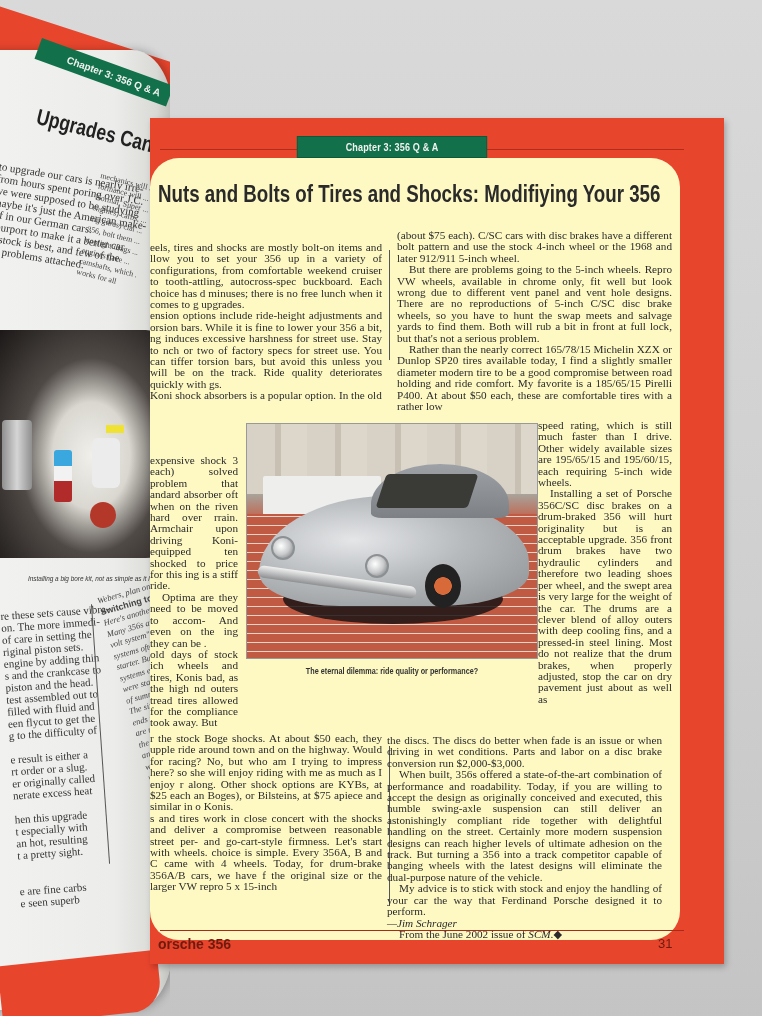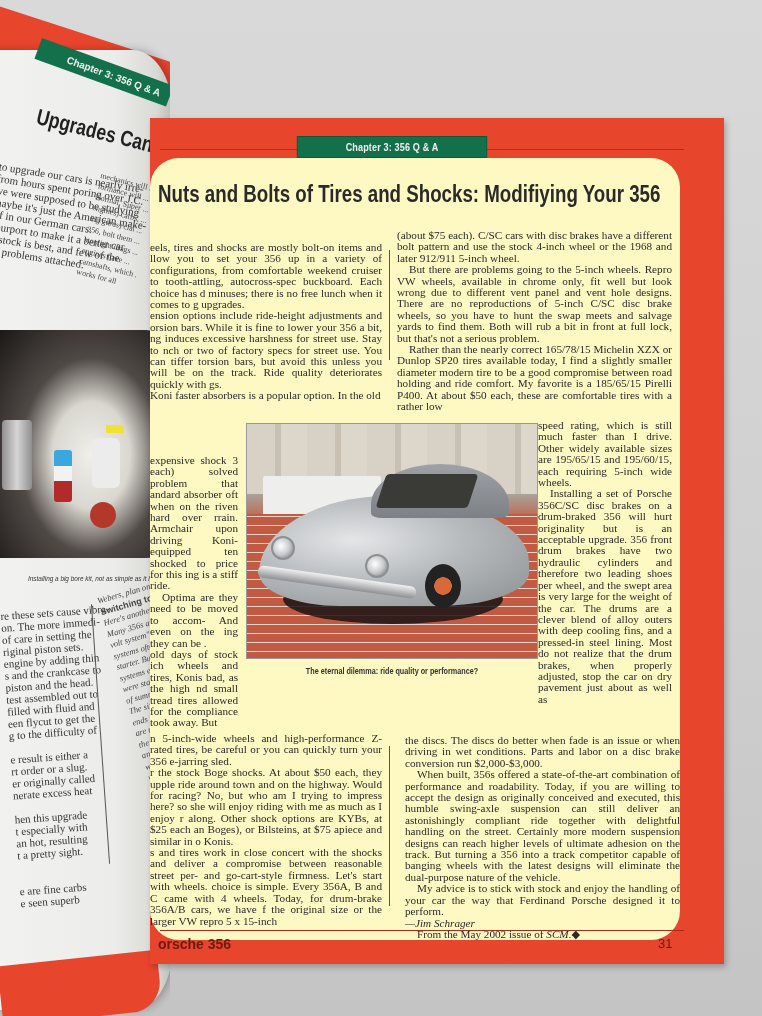--- a/index.html
+++ b/index.html
@@ -44,21 +44,21 @@
     position: absolute;
     font-size: 11.2px; line-height: 11.4px; text-align: justify; color: #2a2a2a;
   }
   .col p { text-indent: 12px; }
   .col p.noind { text-indent: 0; }
   .col-left { left: 0; top: 84px; width: 232px; }
   .col-right { left: 247px; top: 72px; width: 275px; }
   .col-right-narrow { left: 388px; top: 262px; width: 134px; }
   .col-left-narrow { left: 0; top: 297px; width: 88px; }
   .col-left-lower { left: 0; top: 575px; width: 232px; }
-  .col-right-lower { left: 255px; top: 577px; width: 275px; }
+  .col-right-lower { left: 237px; top: 577px; width: 275px; }
   .col-divider {
     position: absolute; left: 239px; top: 92px; width: 1px; height: 110px; background: #555;
   }
   .col-divider2 {
     position: absolute; left: 239px; top: 588px; width: 1px; height: 160px; background: #555;
   }
   .photo {
     position: absolute; left: 96px; top: 265px; width: 292px; height: 236px;
     border: 1px solid #999;
     overflow: hidden;
@@ -289,32 +289,31 @@
   <div class="chapter-tab">
     <span>Chapter 3: 356 Q &amp; A</span>
   </div>
 
   <div class="content-panel">
     <div class="article-title">Nuts and Bolts of Tires and Shocks: Modifiying Your 356</div>
 
     <div class="col col-left">
       <p class="noind">eels, tires and shocks are mostly bolt-on items and llow you to set your 356 up in a variety of configurations, from comfortable weekend cruiser to tooth-attling, autocross-spec buckboard. Each choice has d minuses; there is no free lunch when it comes to g upgrades.</p>
       <p class="noind">ension options include ride-height adjustments and orsion bars. While it is fine to lower your 356 a bit, ng induces excessive harshness for street use. Stay to nch or two of factory specs for street use. You can tiffer torsion bars, but avoid this unless you will be on the track. Ride quality deteriorates quickly with gs.</p>
-      <p class="noind">Koni faster absorbers is a popular option. In the old</p>
+      <p class="noind">Koni shock absorbers is a popular option. In the old</p>
     </div>
     <div class="col-divider"></div>
 
     <div class="col col-left-narrow">
       <p class="noind">expensive shock 3 each) solved problem that andard absorber oft when on the riven hard over rrain. Armchair upon driving Koni-equipped ten shocked to price for this ing is a stiff ride.</p>
       <p>Optima are they need to be moved to accom- And even on the ing they can be .</p>
-      <p class="noind">old days of stock ich wheels and tires, Konis bad, as the high nd small tread tires allowed for the compliance took away. But</p>
+      <p class="noind">old days of stock ich wheels and tires, Konis bad, as the high nd outers tread tires allowed for the compliance took away. But</p>
     </div>
 
     <div class="col col-left-lower">
-      <p class="noind">n 5-inch-wide wheels and high-performance Z-rated tires, be careful or you can quickly turn your 356 e-jarring sled.</p>
       <p class="noind">r the stock Boge shocks. At about $50 each, they upple ride around town and on the highway. Would for racing? No, but who am I trying to impress here? so she will enjoy riding with me as much as I enjoy r along. Other shock options are KYBs, at $25 each an Boges), or Bilsteins, at $75 apiece and similar in o Konis.</p>
       <p class="noind">s and tires work in close concert with the shocks and deliver a compromise between reasonable street per- and go-cart-style firmness. Let's start with wheels. choice is simple. Every 356A, B and C came with 4 wheels. Today, for drum-brake 356A/B cars, we have f the original size or the larger VW repro 5 x 15-inch</p>
     </div>
     <div class="col-divider2"></div>
 
     <div class="col col-right">
       <p class="noind">(about $75 each). C/SC cars with disc brakes have a different bolt pattern and use the stock 4-inch wheel or the 1968 and later 912/911 5-inch wheel.</p>
       <p>But there are problems going to the 5-inch wheels. Repro VW wheels, available in chrome only, fit well but look wrong due to different vent panel and vent hole designs. There are no reproductions of 5-inch C/SC disc brake wheels, so you have to hunt the swap meets and salvage yards to find them. Both will rub a bit in front at full lock, but that's not a serious problem.</p>
       <p>Rather than the nearly correct 165/78/15 Michelin XZX or Dunlop SP20 tires available today, I find a slightly smaller diameter modern tire to be a good compromise between road holding and ride comfort. My favorite is a 185/65/15 Pirelli P400. At about $50 each, these are comfortable tires with a rather low</p>
     </div>
@@ -322,21 +321,21 @@
     <div class="col col-right-narrow">
       <p class="noind">speed rating, which is still much faster than I drive. Other widely available sizes are 195/65/15 and 195/60/15, each requiring 5-inch wide wheels.</p>
       <p>Installing a set of Porsche 356C/SC disc brakes on a drum-braked 356 will hurt originality but is an acceptable upgrade. 356 front drum brakes have two hydraulic cylinders and therefore two leading shoes per wheel, and the swept area is very large for the weight of the car. The drums are a clever blend of alloy outers with deep cooling fins, and a pressed-in steel lining. Most do not realize that the drum brakes, when properly adjusted, stop the car on dry pavement just about as well as</p>
     </div>
 
     <div class="col col-right-lower">
       <p class="noind">the discs. The discs do better when fade is an issue or when driving in wet conditions. Parts and labor on a disc brake conversion run $2,000-$3,000.</p>
       <p>When built, 356s offered a state-of-the-art combination of performance and roadability. Today, if you are willing to accept the design as originally conceived and executed, this humble swing-axle suspension can still deliver an astonishingly compliant ride together with delightful handling on the street. Certainly more modern suspension designs can reach higher levels of ultimate adhesion on the track. But turning a 356 into a track competitor capable of banging wheels with the latest designs will eliminate the dual-purpose nature of the vehicle.</p>
       <p>My advice is to stick with stock and enjoy the handling of your car the way that Ferdinand Porsche designed it to perform.</p>
       <p class="noind sig">—Jim Schrager</p>
-      <p><span>From the May 2002 issue of </span><span class="mag">SCM.</span><span>◆</span></p>
+      <p><span>From the June 2002 issue of </span><span class="mag">SCM.</span><span>◆</span></p>
     </div>
 
     <div class="photo">
       <div class="tent"></div>
       <div class="table"></div>
       <div class="bricks"></div>
       <div class="car-shadow"></div>
       <div class="car-body"></div>
       <div class="car-roof"></div>
       <div class="windshield"></div>

